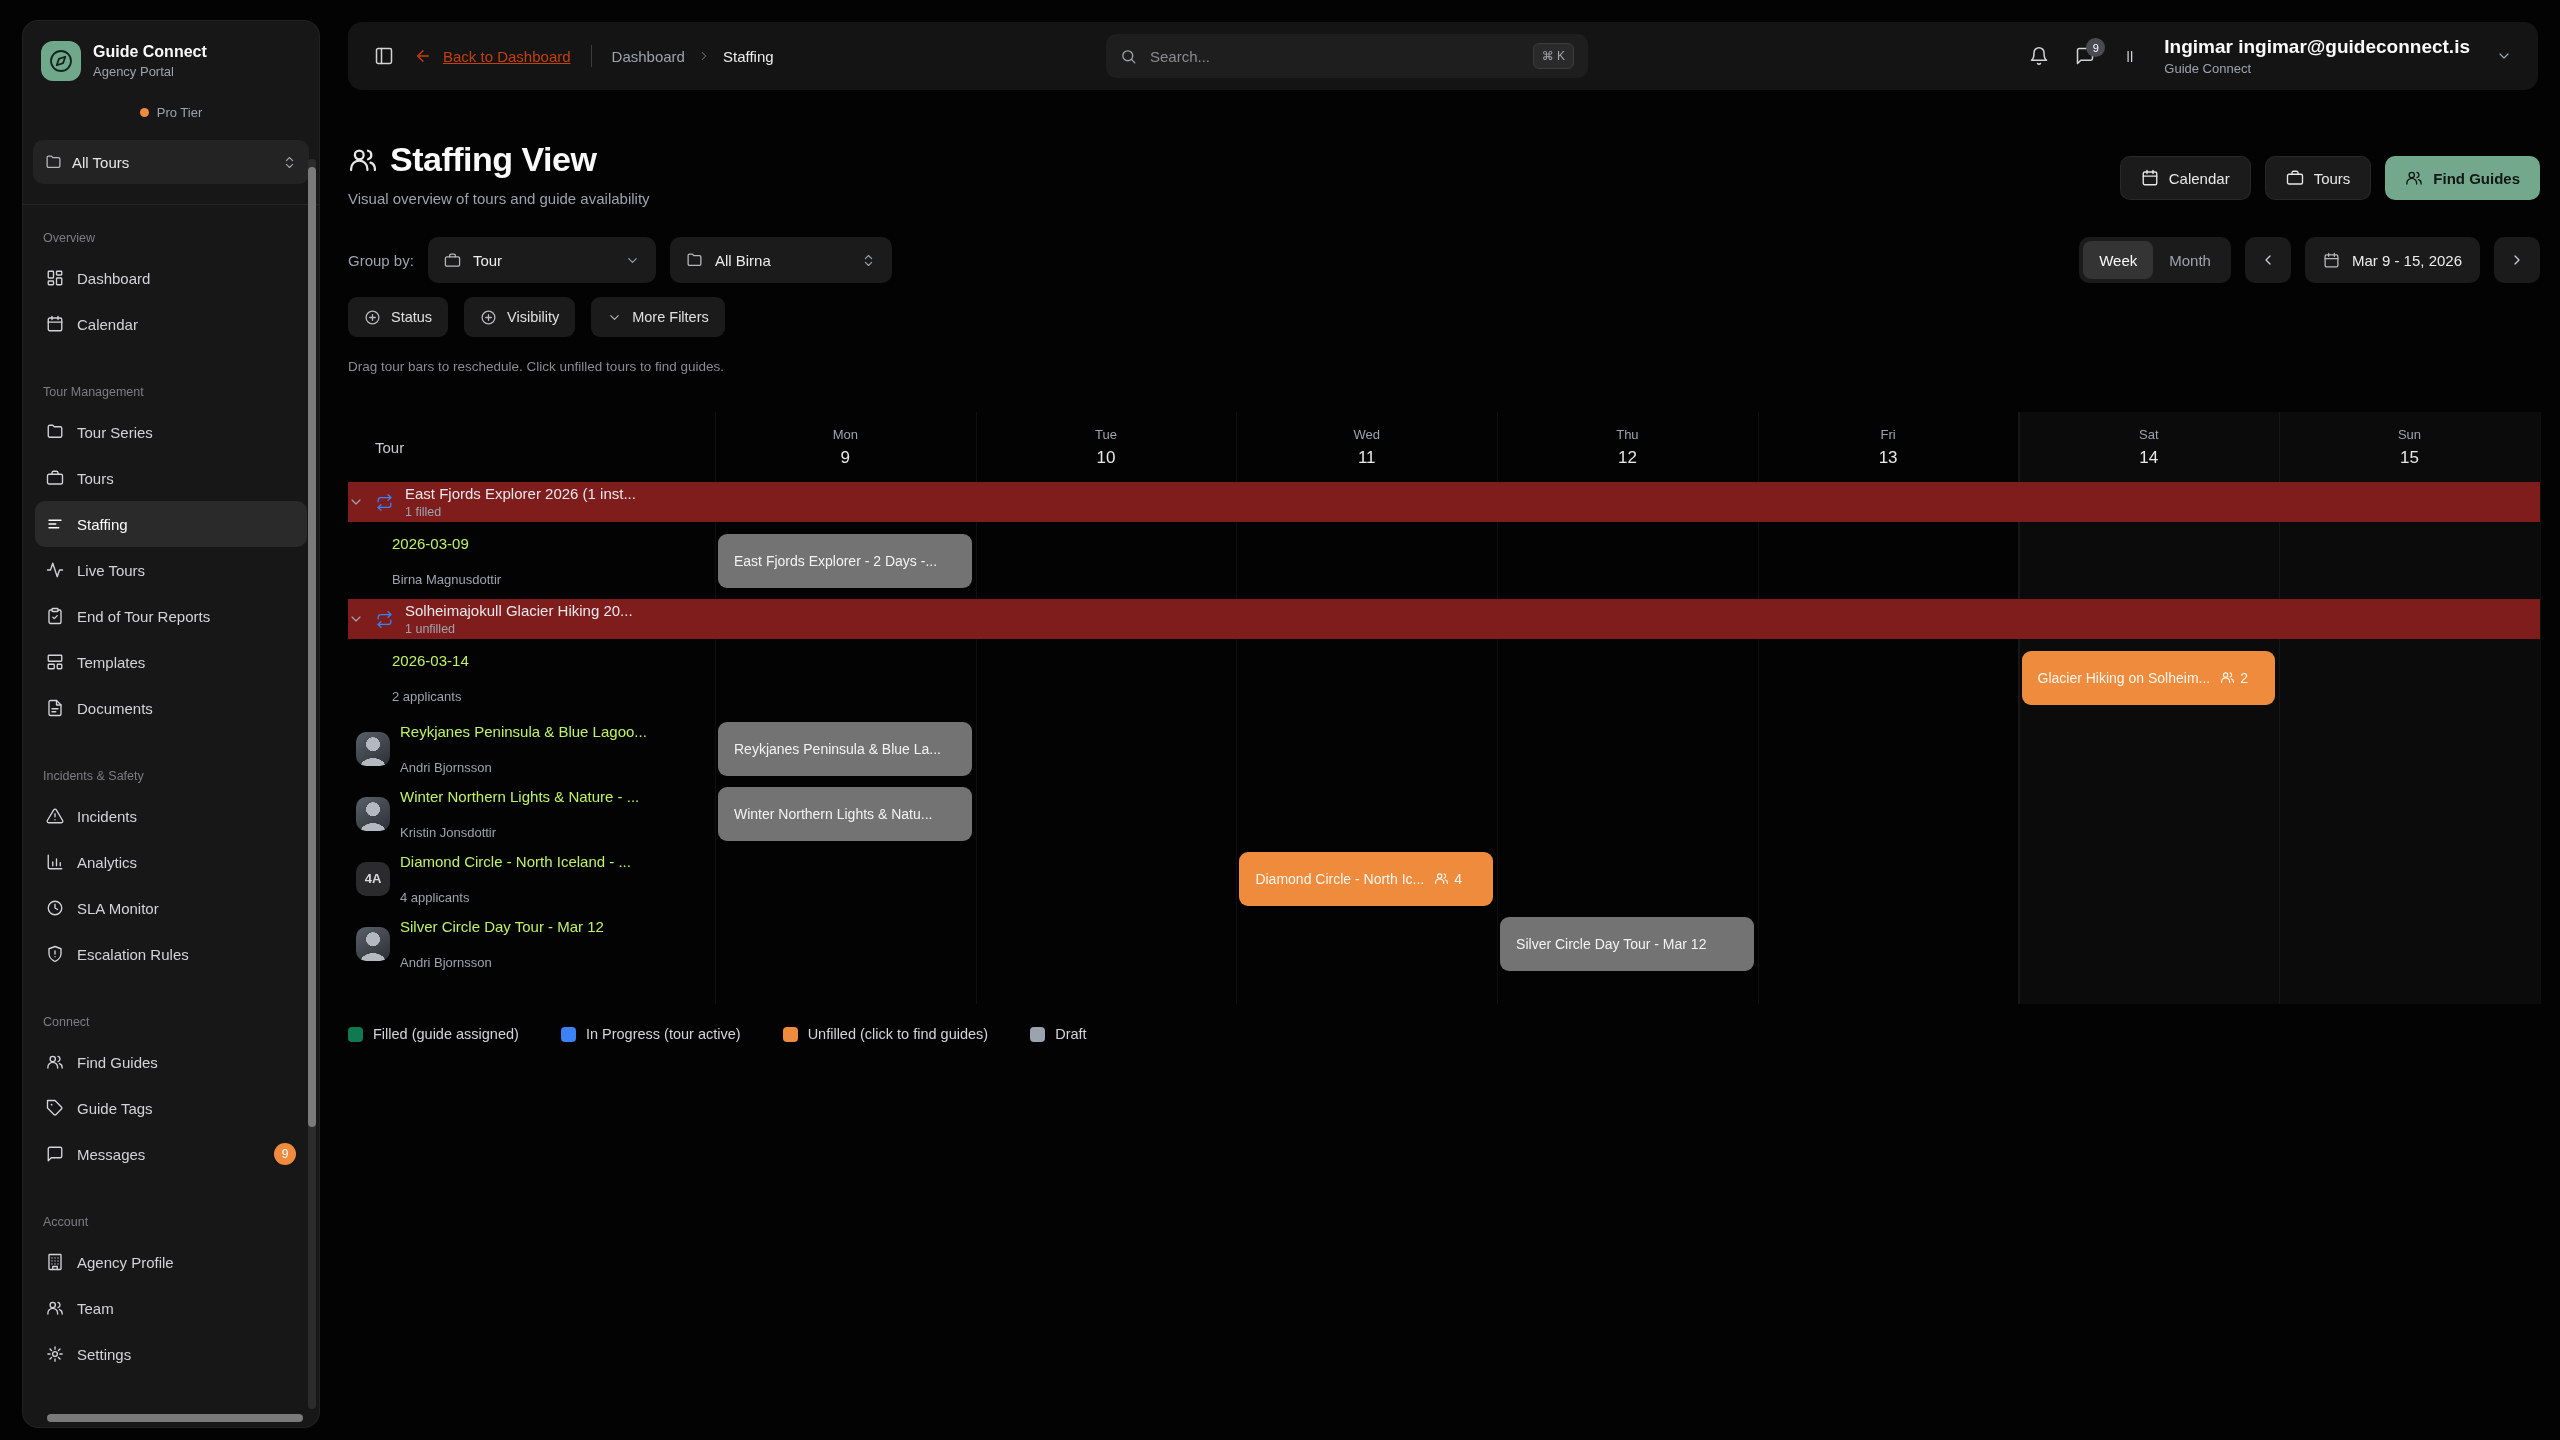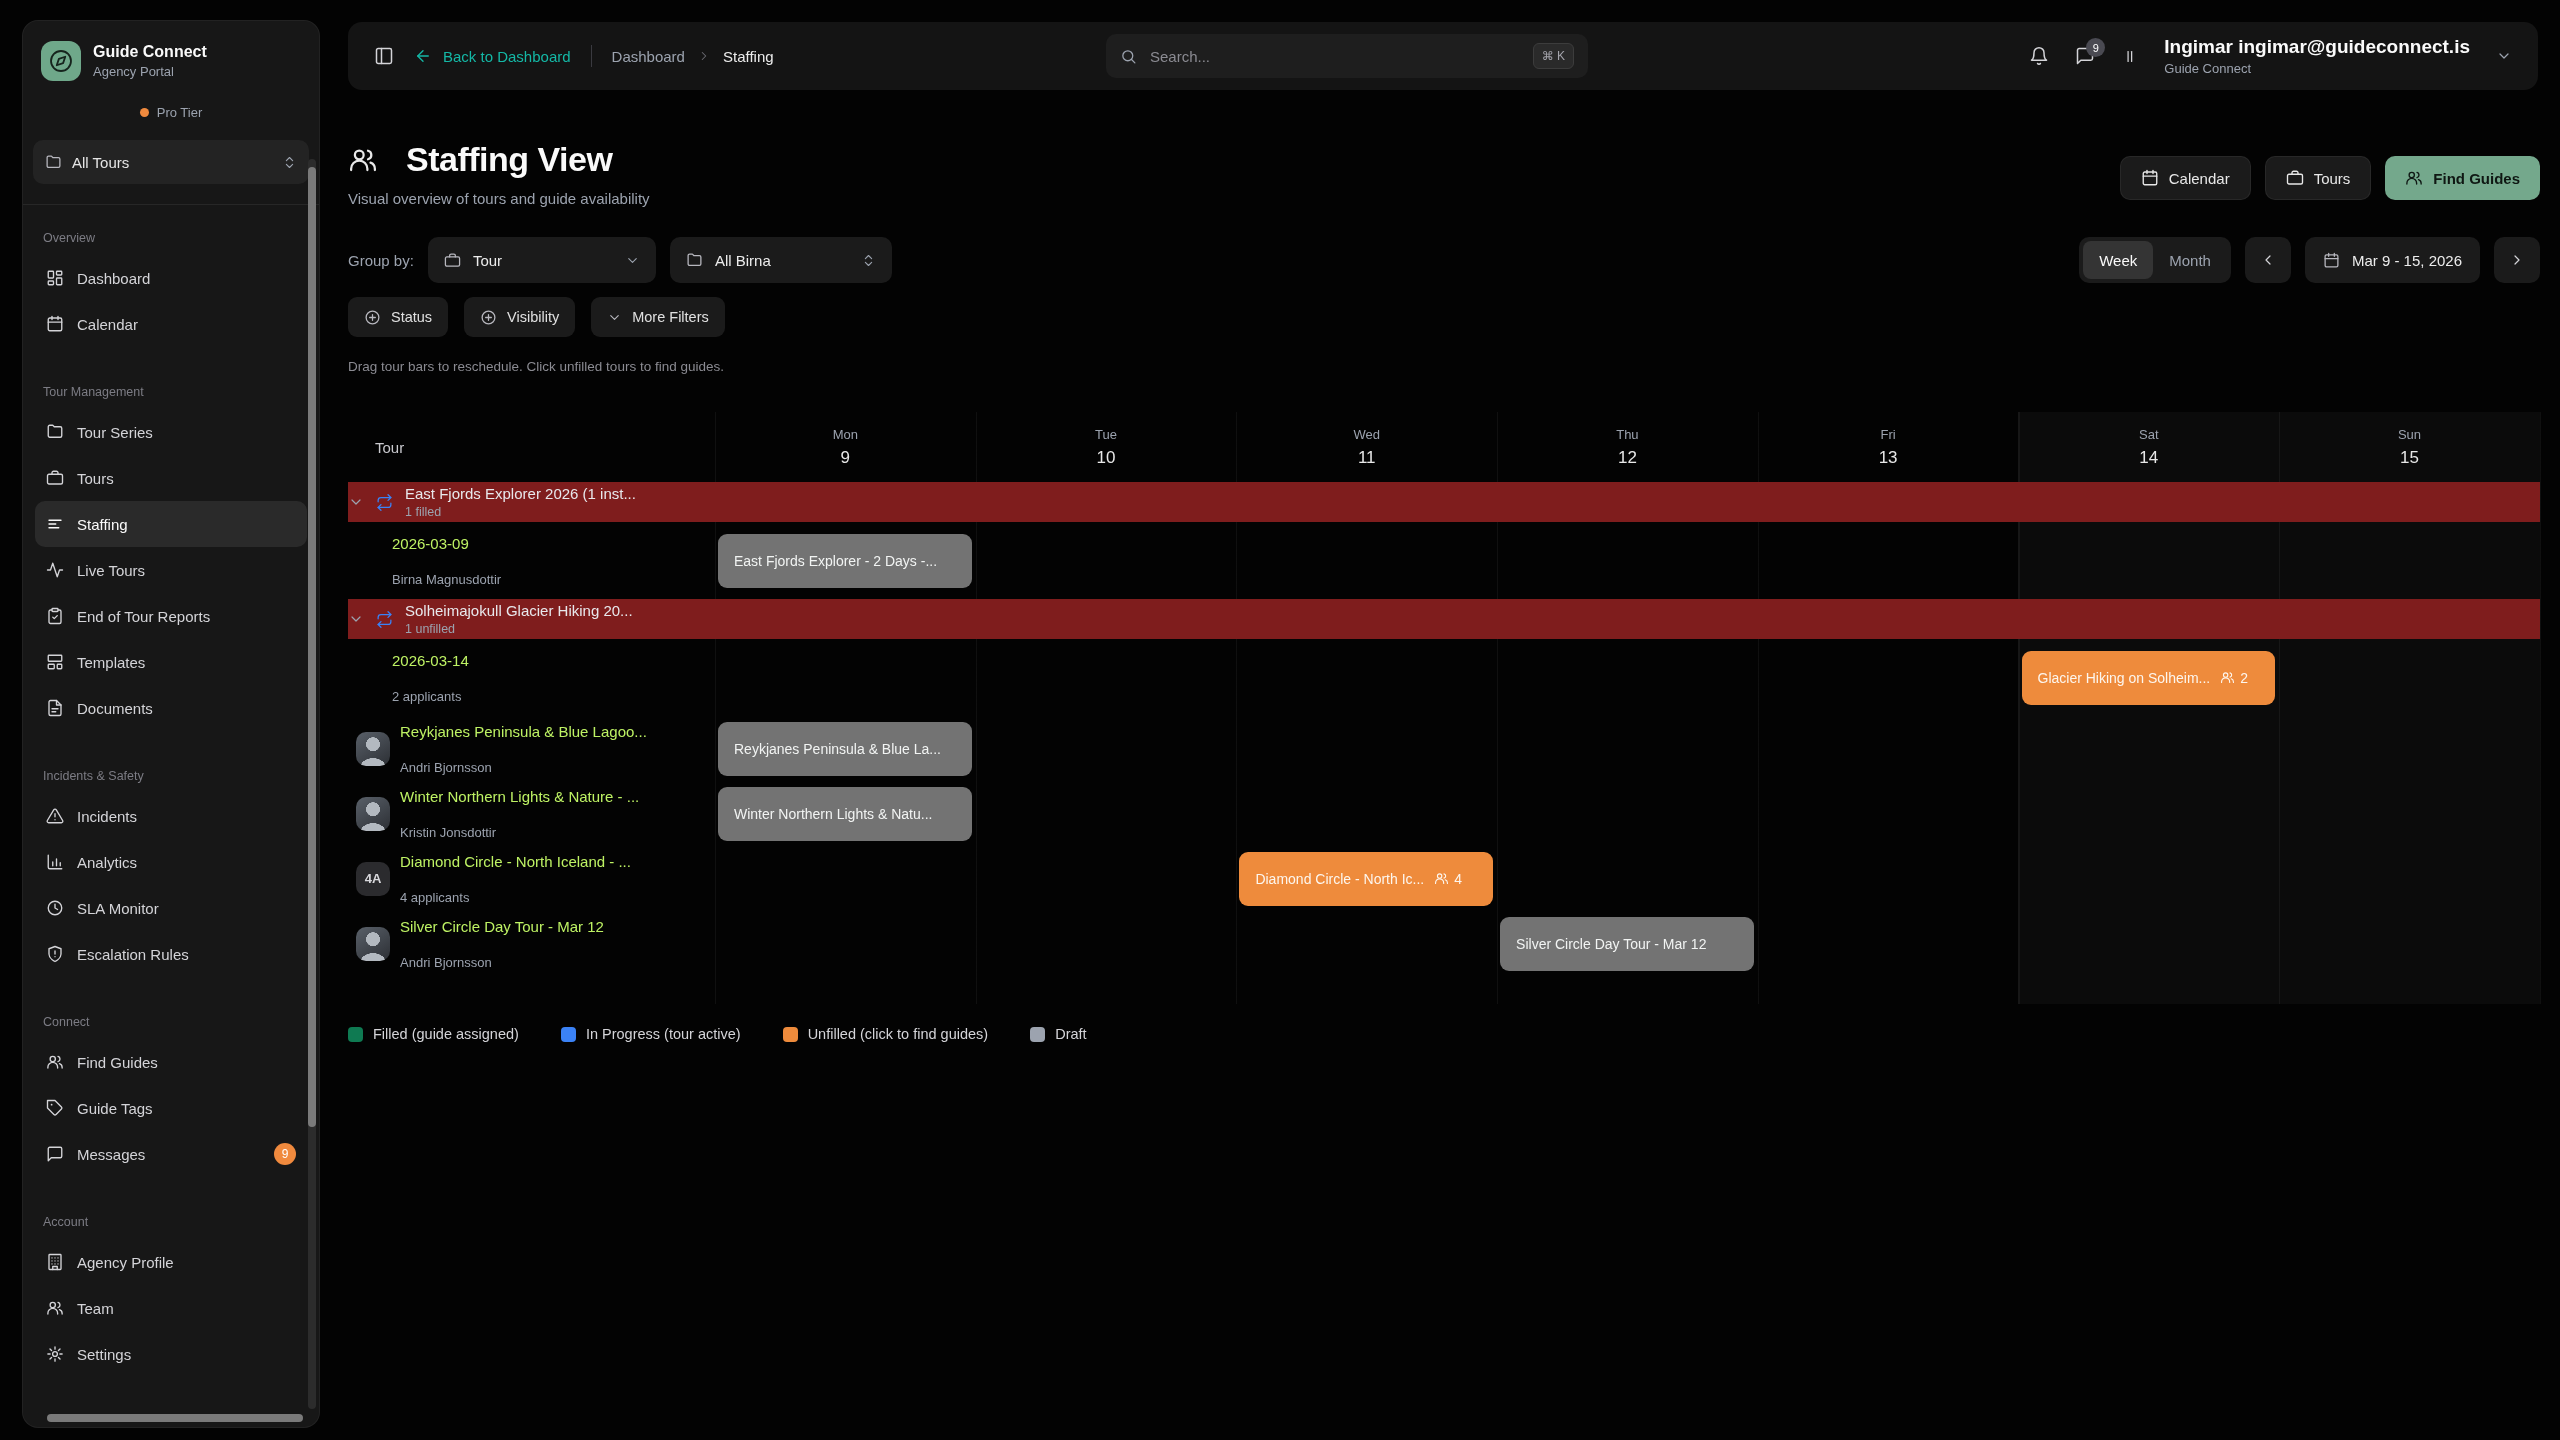--- a/index.html
+++ b/index.html
@@ -31,21 +31,21 @@
   .sb-badge { margin-left:auto; min-width:22px; height:22px; padding:0 6px; border-radius:11px;
               background:#F08A3E; color:#fff; font-size:12px; display:flex; align-items:center; justify-content:center; }
   .sb-vtrack { position:absolute; right:3px; top:138px; bottom:18px; width:8px; background:#2c2c2c; border-radius:4px; }
   .sb-vthumb { position:absolute; right:3px; top:146px; height:960px; width:8px; background:#7a7a7a; border-radius:4px; }
   .sb-hthumb { position:absolute; left:24px; bottom:5px; width:256px; height:8px; background:#7a7a7a; border-radius:4px; }
 
   
   .topbar { position:absolute; left:348px; top:22px; width:2190px; height:68px; background:#141414;
             border-radius:14px; display:flex; align-items:center; padding:0 26px; }
   .tb-left { display:flex; align-items:center; gap:20px; color:#d4d4d8; }
-  .tb-back { display:flex; align-items:center; gap:11px; font-size:15px; font-weight:500; color:#14b8a6; cursor:pointer; }
+  .tb-back { display:flex; align-items:center; gap:11px; font-size:15px; font-weight:500; color:#c2410c; cursor:pointer;text-decoration:underline; }
   .tb-div { width:1px; height:22px; background:#3a3a40; }
   .crumbs { display:flex; align-items:center; gap:12px; font-size:15px; }
   .crumb-muted { color:#9ca3af; cursor:pointer; }
   .crumb-cur { color:#ececec; }
   .tb-search { position:absolute; left:758px; top:12px; width:482px; height:44px; background:#1e1e1e;
                border-radius:10px; display:flex; align-items:center; gap:13px; padding:0 14px; color:#9ca3af; }
   .tb-search input { flex:1; background:transparent; border:none; outline:none; color:#cfcfd4;
                      font-size:15px; font-family:"Liberation Sans",sans-serif; }
   .tb-search input::placeholder { color:#8b8b92; }
   .kbd { background:#2a2a2a; border:1px solid #3c3c3c; border-radius:6px; font-size:12px;
@@ -53,21 +53,21 @@
   .tb-right { margin-left:auto; display:flex; align-items:center; gap:26px; color:#d4d4d8; }
   .chat-wrap { position:relative; }
   .chat-badge { position:absolute; top:-8px; right:-10px; width:19px; height:19px; border-radius:50%;
                 background:#4a4a52; color:#fff; font-size:11px; display:flex; align-items:center; justify-content:center; }
   .user-name { font-size:19px; font-weight:700; color:#fafafa; }
   .user-org  { font-size:13px; color:#9ca3af; margin-top:3px; }
 
   
   .main { position:absolute; left:348px; top:110px; width:2192px; }
   .title-row { display:flex; justify-content:space-between; align-items:flex-start; margin-top:30px; }
-  .title-line { display:flex; align-items:center; gap:28px; color:#e8e8e8; }
+  .title-line { display:flex; align-items:center; gap:12px; color:#e8e8e8; }
   .page-title { font-size:34px; font-weight:700; color:#fafafa; letter-spacing:-0.5px; }
   .page-sub { font-size:15px; color:#9ca3af; margin-top:11px; }
   .actions { display:flex; gap:14px; margin-top:16px; }
   .btn { height:44px; border-radius:10px; display:flex; align-items:center; gap:10px; padding:0 20px;
          font-size:15px; background:#1b1b1b; color:#e8e8e8; border:1px solid rgba(255,255,255,0.06); cursor:pointer; }
   .btn.primary { background:#74A88C; border:none; color:#0f1713; font-weight:600; }
 
   .filter-row { display:flex; justify-content:space-between; align-items:center; margin-top:30px; }
   .fr-left { display:flex; align-items:center; gap:14px; }
   .fr-label { font-size:15px; color:#9ca3af; }

